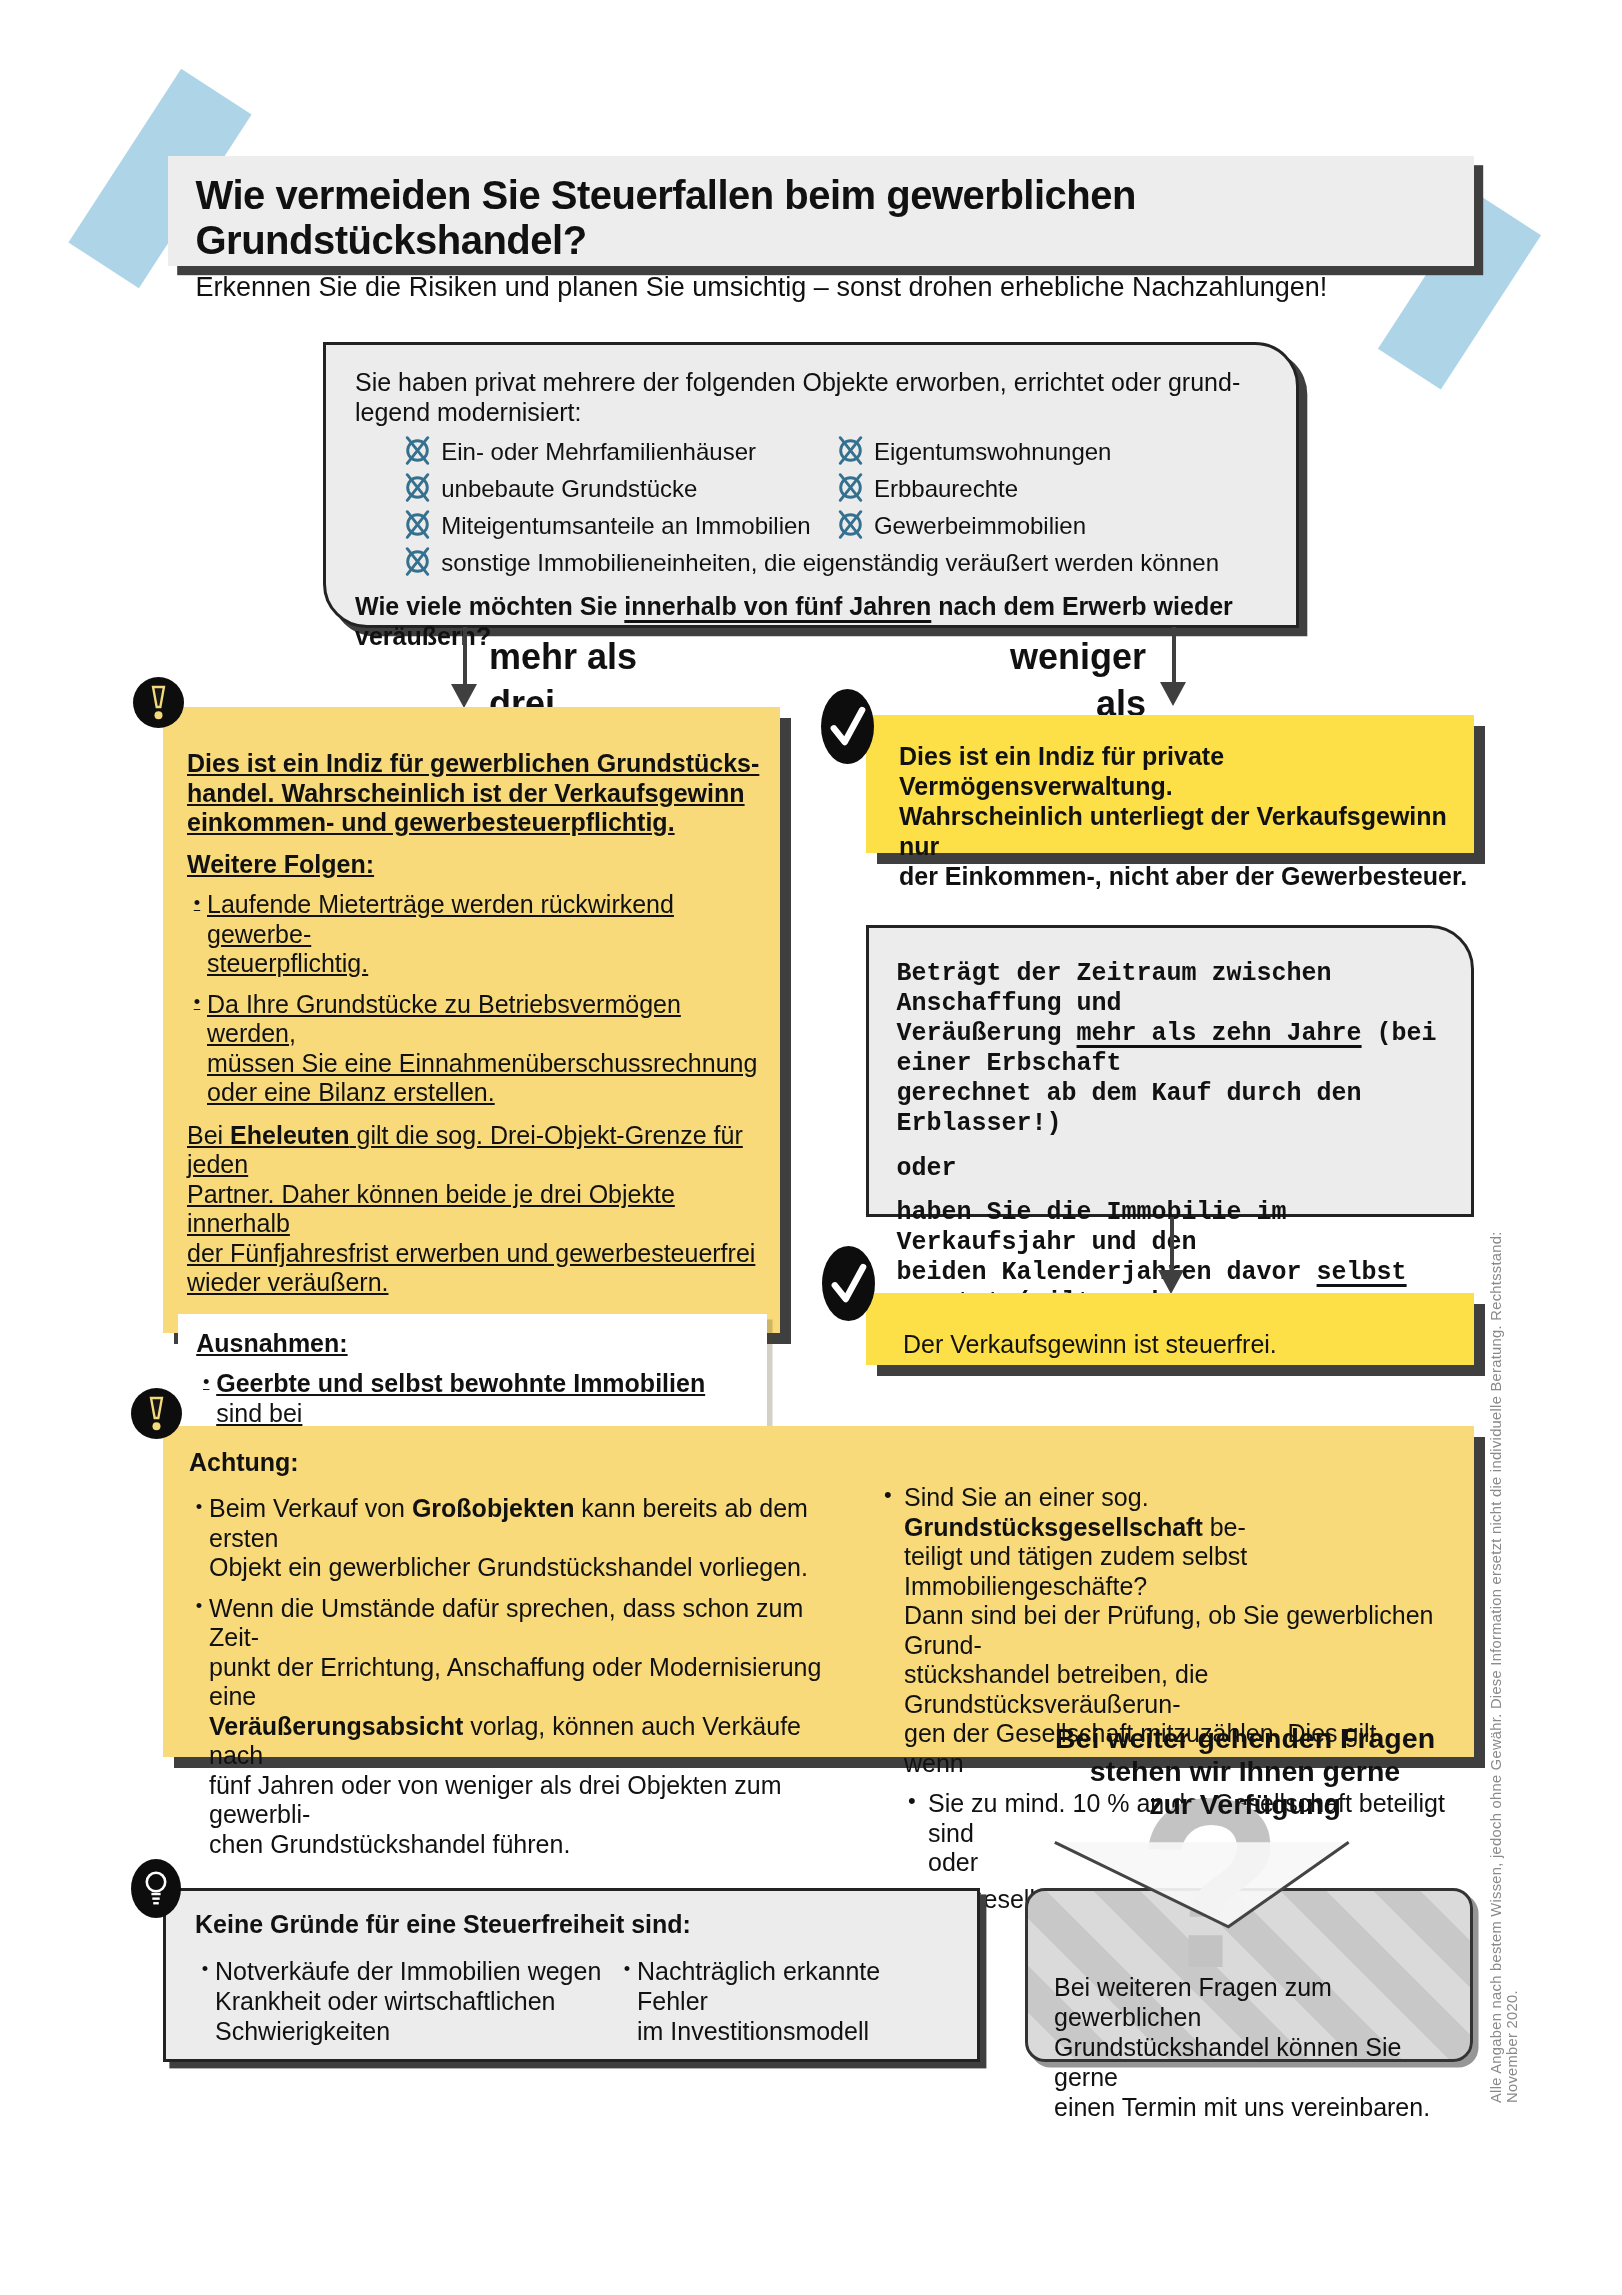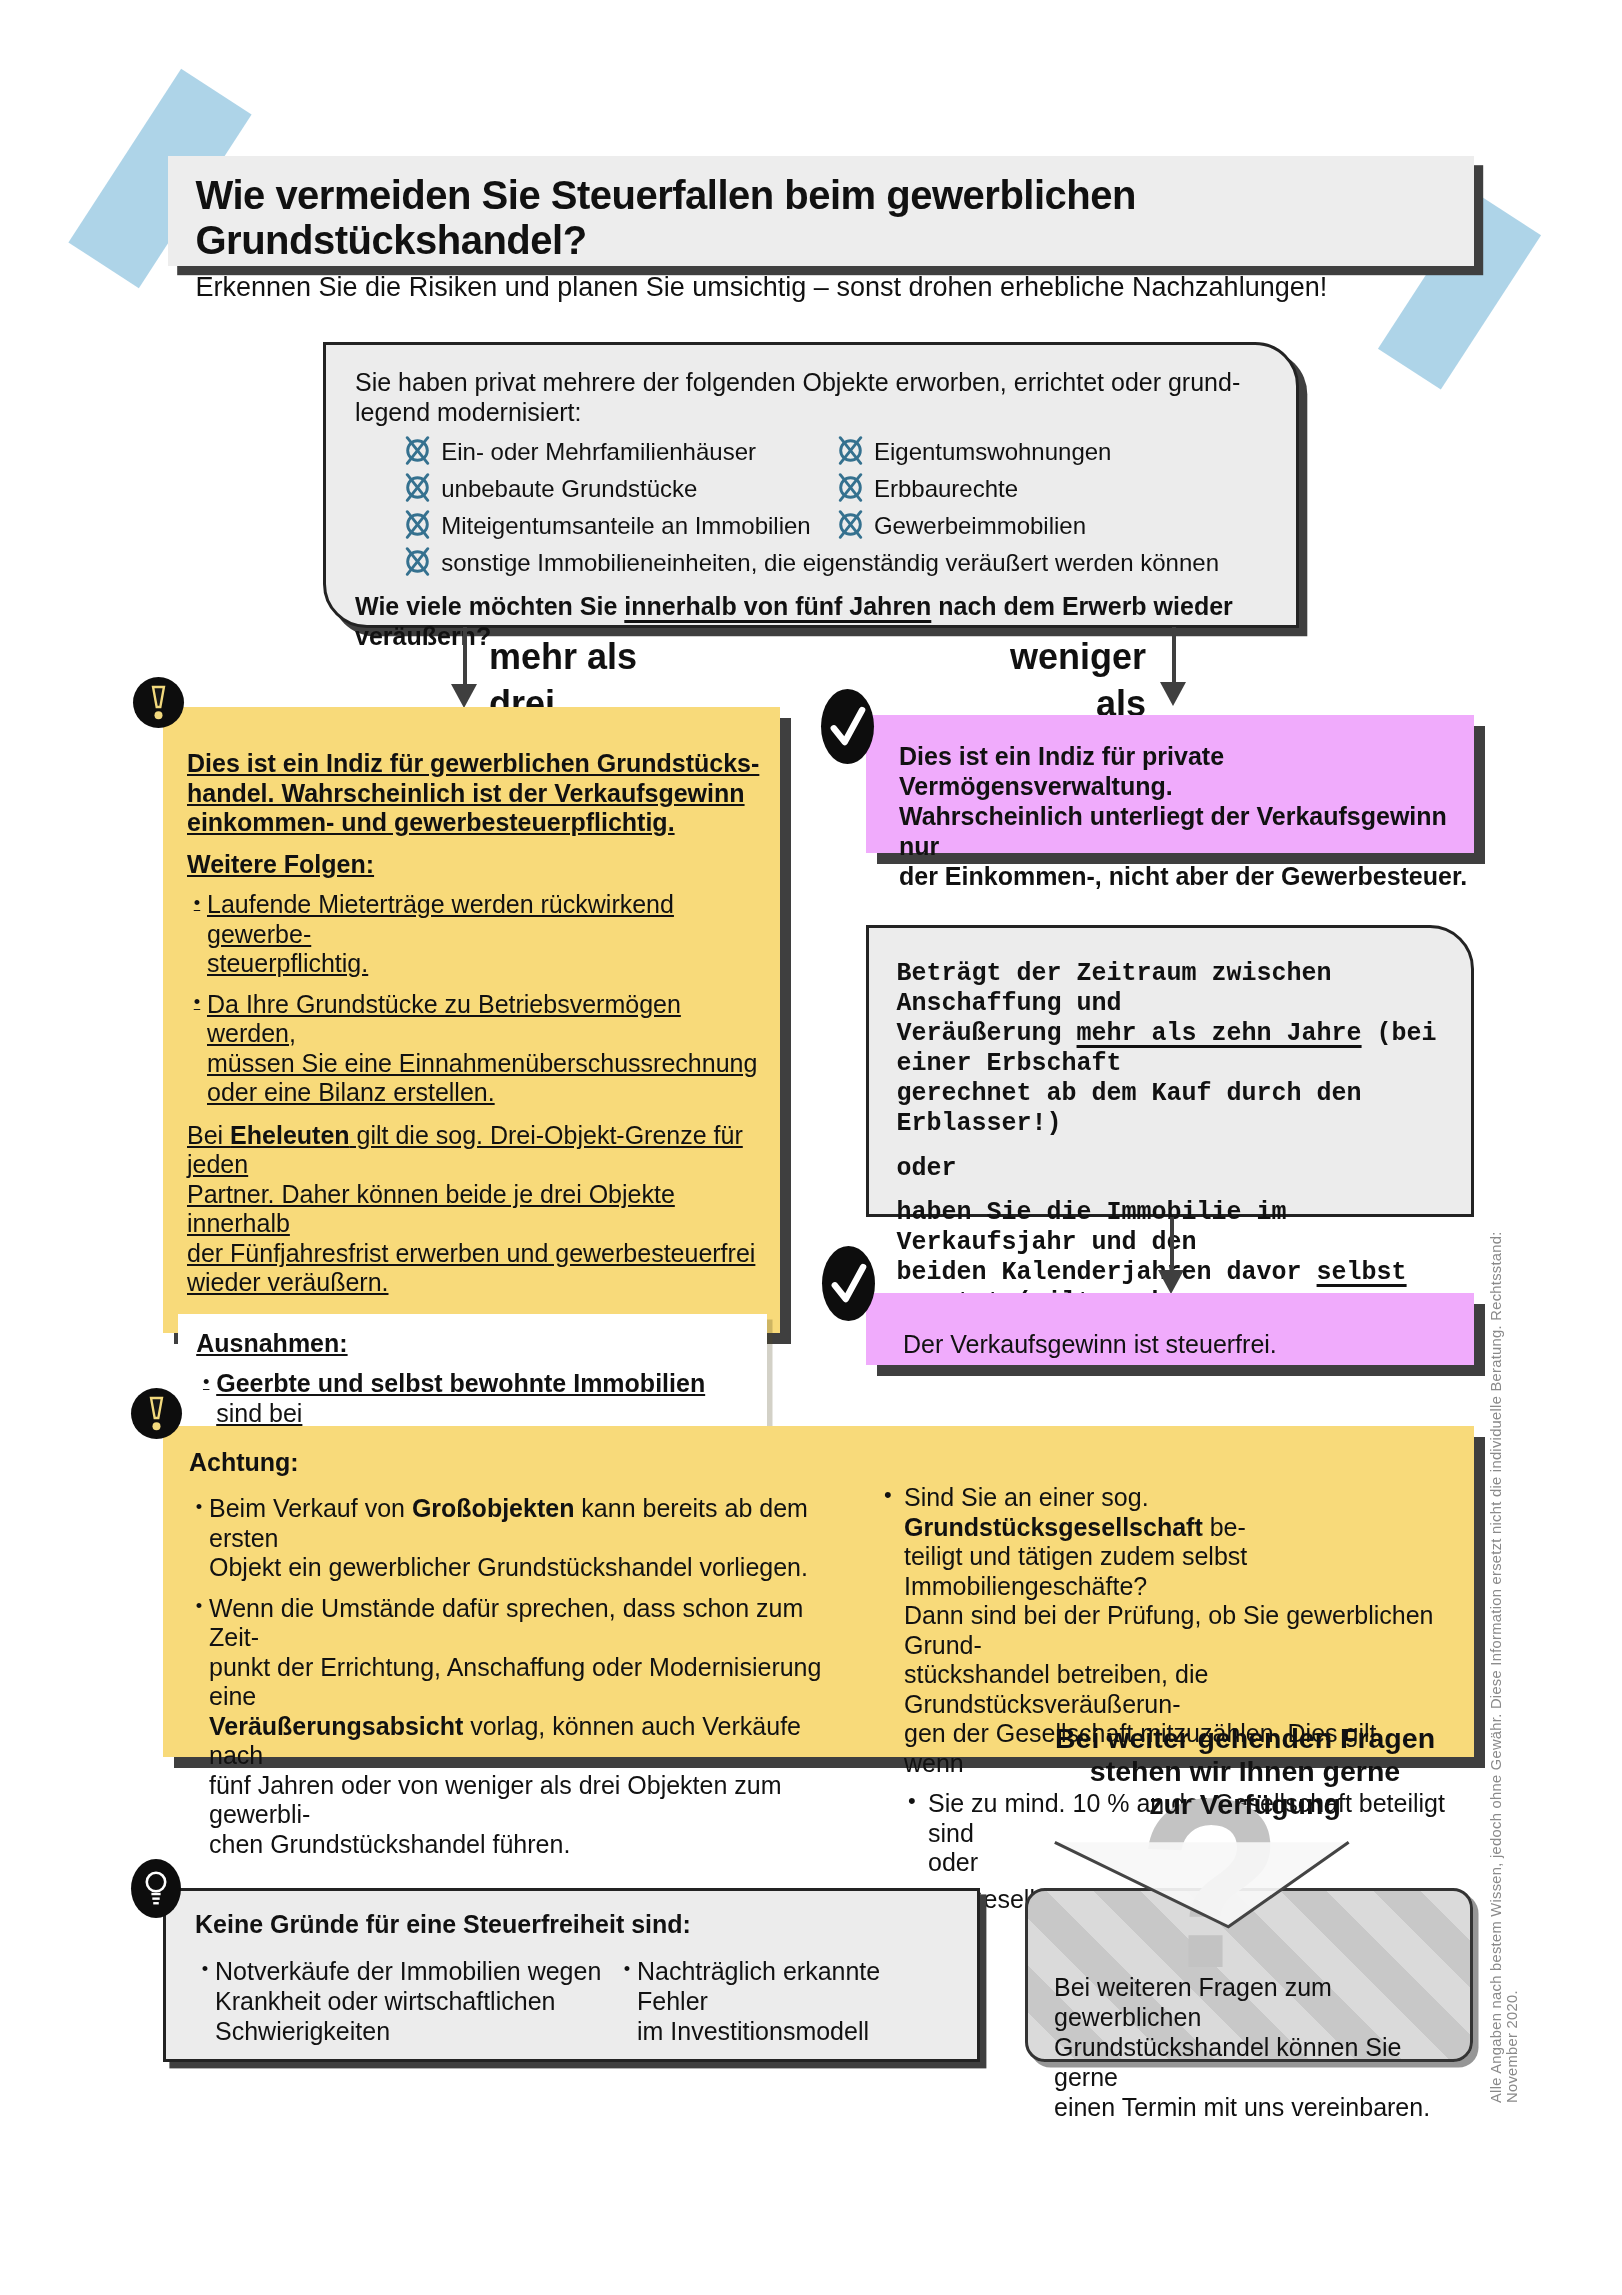--- a/index.html
+++ b/index.html
@@ -19,21 +19,21 @@
     left:168px;top:156px;width:1306px;height:110px;background:#ededed;
     box-shadow:9.2px 9.2px 0 #3f3f3f;z-index:1;padding:16.5px 0 0 27.5px;box-sizing:border-box;
   }
   .page-title{font-size:40px;font-weight:700;letter-spacing:-0.5px;}
   .page-subtitle{font-size:27px;margin-top:9.2px;}
 
   
   .panel{box-sizing:border-box;}
   .gray-bordered{background:#ececec;border:3.7px solid #232323;}
   .yellow{background:#f8da7a;box-shadow:11px 11px 0 #3f3f3f;}
-  .blue{background:#f0abfc;box-shadow:11px 11px 0 #3f3f3f;}
+  .blue{background:#fde047;box-shadow:11px 11px 0 #3f3f3f;}
 
   
   .flow-top{
     left:323px;top:342px;width:976px;height:286px;
     border-radius:0 44px 0 44px;box-shadow:8.3px 8.3px 0 #3f3f3f;
     padding:22px 27.5px 0 29px;font-size:24px;line-height:1.2;
   }
   .flow-top .intro{font-weight:400;font-size:25px;}
   .chk-grid{margin:11px 0 0 48px;}
   .chk-row{display:flex;margin-bottom:8.3px;align-items:flex-start;}

